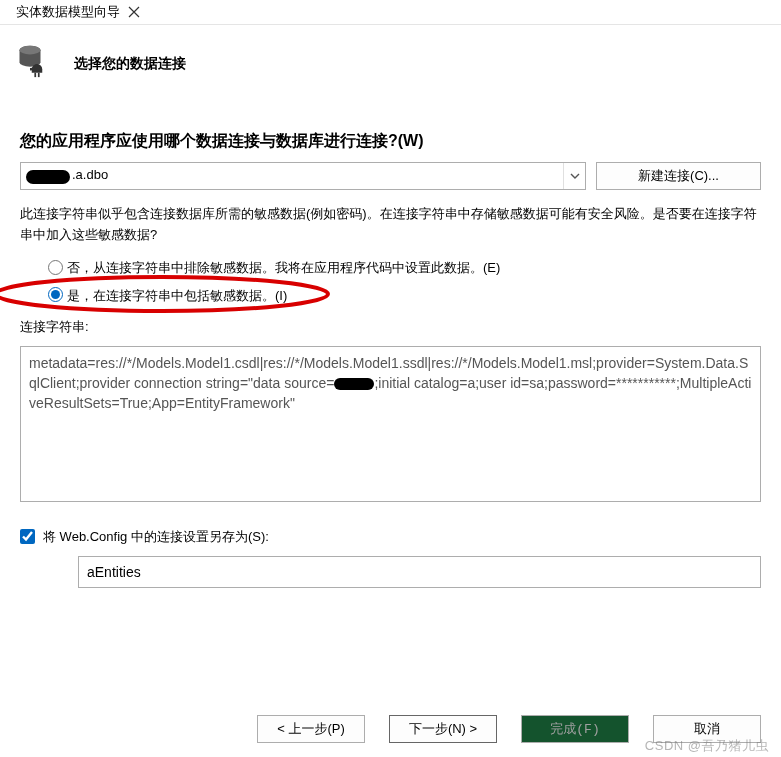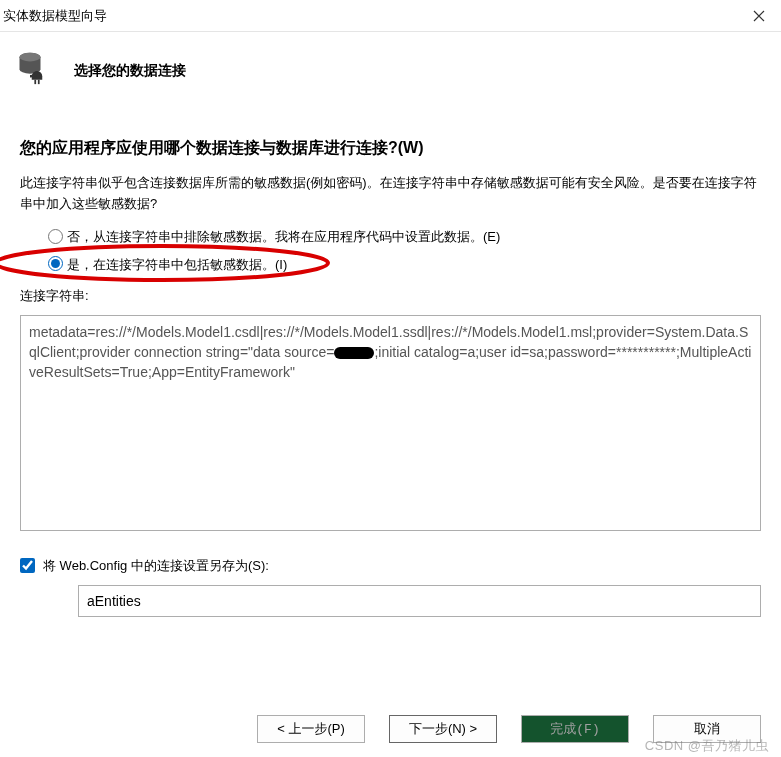--- a/index.html
+++ b/index.html
@@ -7,25 +7,25 @@
       font-family: "Microsoft YaHei", "Segoe UI", sans-serif;
       font-size: 13px;
       background: #ffffff;
       width: 781px;
       height: 757px;
       overflow: hidden;
       position: relative;
     }
     .titlebar {
       display: flex;
-      justify-content: space-between;
-      align-items: center;
-      padding: 6px 8px 6px 3px;
+      justify-content: flex-start;
+      align-items: center;
+      padding: 6px 8px 6px 16px;
       border-bottom: 1px solid #e5e5e5;
-      height: 32px;
+      height: 25px;
     }
     .close-btn {
       width: 28px; height: 22px;
       display: flex; align-items: center; justify-content: center;
       font-size: 16px; color: #333;
       cursor: pointer;
     }
     .header {
       display: flex;
       align-items: center;
@@ -113,21 +113,21 @@
       width: 345px; height: 42px;
       pointer-events: none;
     }
     .cs-label {
       margin-top: 8px;
       font-size: 13px;
     }
     .cs-box {
       margin-top: 10px;
       width: 100%;
-      height: 216px;
+      height: 156px;
       border: 1px solid #adadad;
       background: #fff;
       padding: 6px 8px;
       font-size: 14px;
       line-height: 1.45;
       color: #555;
       overflow-y: scroll;
       resize: none;
       font-family: inherit;
       word-break: break-all;
@@ -205,20 +205,33 @@
     <rect x="21" y="34" width="2" height="5" fill="#333"></rect>
     <rect x="25" y="34" width="2" height="5" fill="#333"></rect>
     <path d="M24 24 q0 6 -8 6" stroke="#333" stroke-width="3" fill="none"></path>
   </svg>
   <div class="header-title">选择您的数据连接</div>
 </div>
 
 <div class="content">
   <div class="question">您的应用程序应使用哪个数据连接与数据库进行连接?(W)</div>
 
+  <div class="row-conn">
+    <div class="combo">
+      <input class="combo-input" type="text" readonly="" style="">
+      <span style="position:absolute;left:4px;top:6px;"><span class="redact-big"></span></span>
+      <span style="position:absolute;left:52px;top:5px;font-size:13px;">.a.dbo</span>
+      <div class="combo-arrow">
+        <svg width="10" height="6" viewBox="0 0 10 6">
+            <path d="M1 1 L5 5 L9 1" stroke="#555" stroke-width="1.4" fill="none"></path>
+          </svg>
+      </div>
+    </div>
+    <button class="btn new-conn-btn">新建连接(C)...</button>
+  </div>
 
   <div class="warn-text">此连接字符串似乎包含连接数据库所需的敏感数据(例如密码)。在连接字符串中存储敏感数据可能有安全风险。是否要在连接字符串中加入这些敏感数据?</div>
 
   <div class="radio-group">
     <label class="radio-row">
       <input type="radio" name="sens" style="">
       <span>否，从连接字符串中排除敏感数据。我将在应用程序代码中设置此数据。(E)</span>
     </label>
     <label class="radio-row" style="position:relative;">
       <span class="highlight-wrap">

